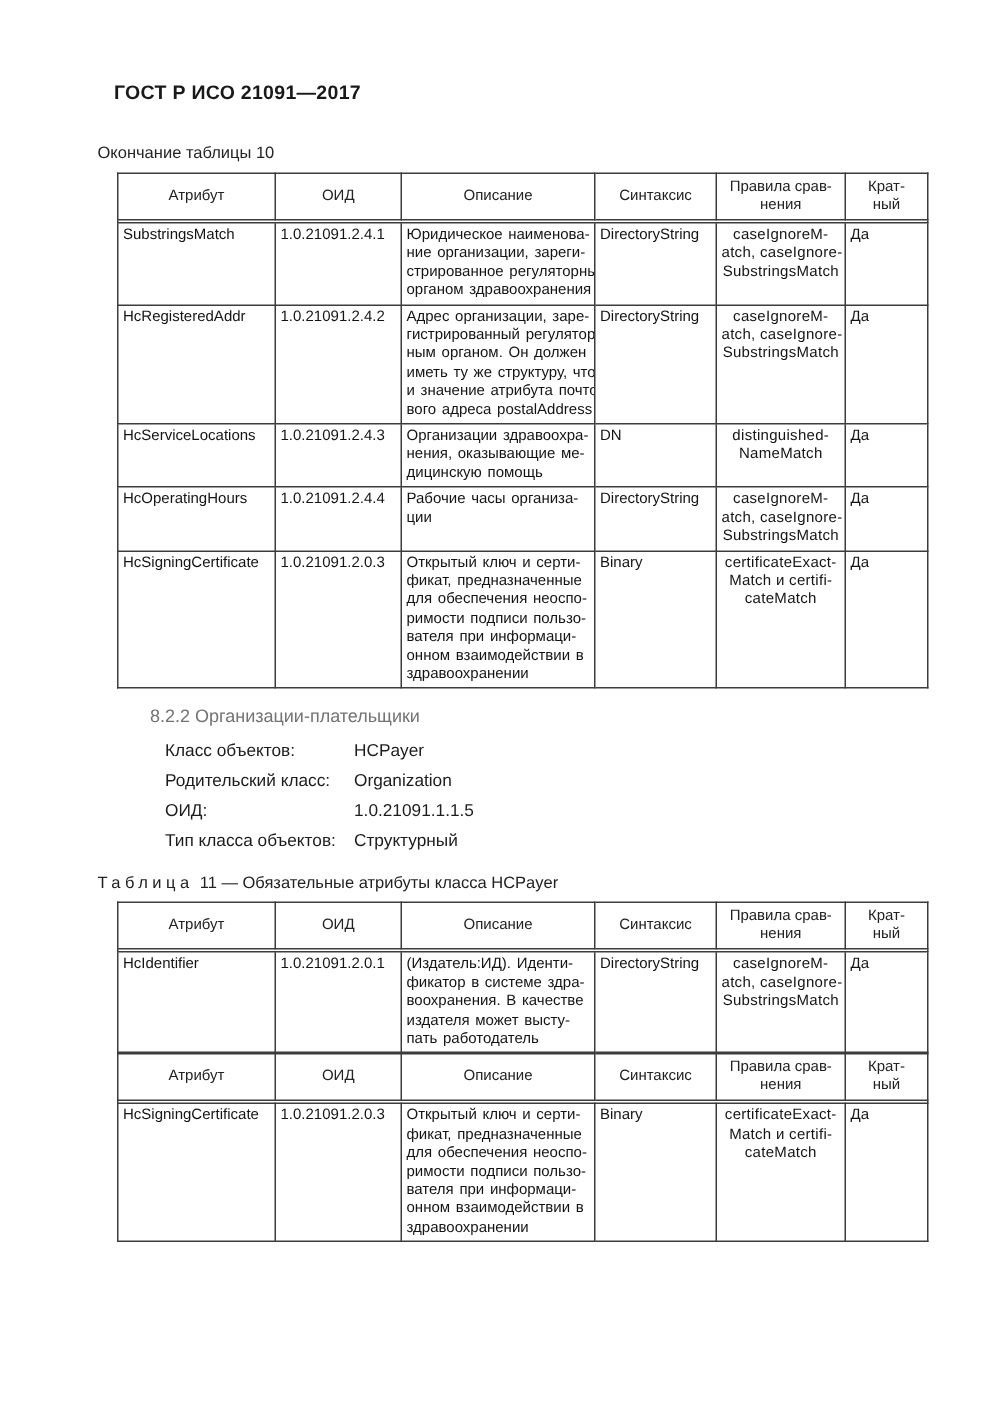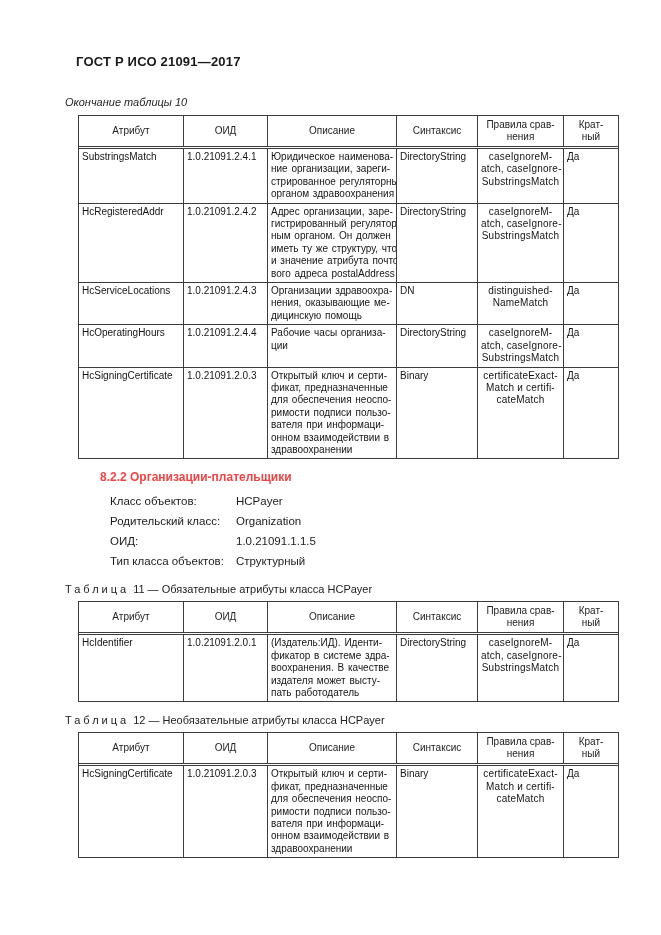--- a/index.html
+++ b/index.html
@@ -11,21 +11,21 @@
     color: #1c1c1c;
     padding: 54px 43px 0 78px;
     overflow: hidden;
     position: relative;
   }
   .doc-title {
     font-size: 13px; font-weight: bold; letter-spacing: 0.2px;
     margin-left: -2px; color: #191919;
   }
   .cont-note {
-    font-style: italic; font-size: 11px;
+    font-size: 11px;
     margin: 27px 0 7px -13px; color: #252525;
   }
   table.gt { border-collapse: collapse; table-layout: fixed; width: 540px; }
   .gt th, .gt td { border: 1px solid #3c3c3c; }
   .gt th {
     font-weight: normal; font-size: 10px; line-height: 12px;
     text-align: center; vertical-align: middle;
     padding: 3px 2px; height: 30px;
     white-space: pre-line; color: #222222;
   }
@@ -36,21 +36,21 @@
   }
   tr.gap td { height: 2px; padding: 0; border-top: 1px solid #3c3c3c; border-bottom: 1px solid #3c3c3c; }
   .c-desc { word-spacing: 1px; }
   .c-rules { letter-spacing: 0.2px; text-align: center; }
   col.w-attr  { width: 105px; }
   col.w-oid   { width: 84px; }
   col.w-desc  { width: 129px; }
   col.w-syn   { width: 81px; }
   col.w-rules { width: 86px; }
   col.w-mult  { width: 55px; }
-  .sec-heading { font-size: 12px; font-weight: bold; margin: 11px 0 0 22px; color: #ef4444; }
+  .sec-heading { font-size: 12px; font-weight: normal; margin: 11px 0 0 22px; color: #737373; }
   .def-list { margin: 7px 0 0 32px; font-size: 11.5px; }
   .def-row { height: 20px; line-height: 20px; }
   .def-label { display: inline-block; width: 126px; }
   .body-par { font-size: 11.5px; line-height: 15px; margin-top: 1px; text-indent: 17px; }
   .tbl-caption { font-size: 11px; margin: 12px 0 6px -13px; color: #222222; }
   .cap-word { letter-spacing: 3px; }
   .cap-rest { margin-left: 4px; }
   .page-number { font-size: 11px; margin: 13px 0 0 -2px; }
 </style>
 </head>
@@ -213,23 +213,20 @@
 пать работодатель</td>
         <td>DirectoryString</td>
         <td class="c-rules">caseIgnoreM-
 atch, caseIgnore-
 SubstringsMatch</td>
         <td>Да</td>
       </tr>
     </tbody>
   </table>
 
-  <div class="tbl-caption">
-    <span class="cap-word">Таблица</span><span class="cap-rest">12 — Необязательные атрибуты класса HCPayer</span>
-  </div>
 
   <table class="gt">
     <colgroup>
       <col class="w-attr">
         <col class="w-oid">
         <col class="w-desc">
         <col class="w-syn">
         <col class="w-rules">
         <col class="w-mult">
     </colgroup>

